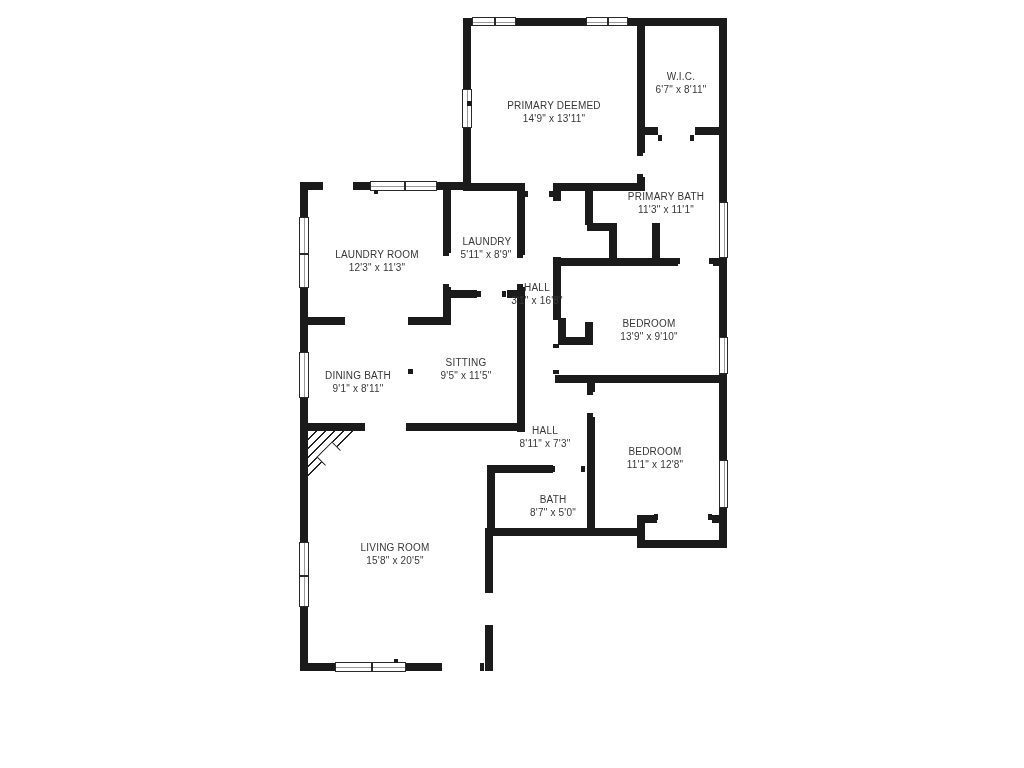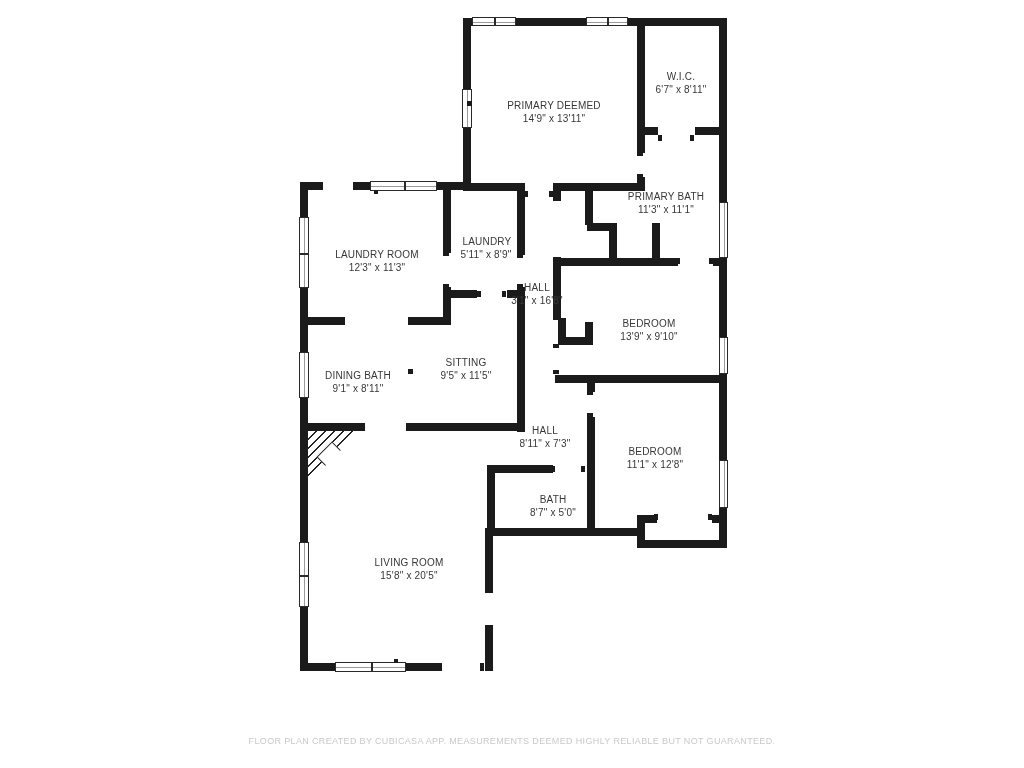--- a/index.html
+++ b/index.html
@@ -184,19 +184,18 @@
         <div>8'11" x 7'3"</div>
       </div>
       <div class="room-label" style="left: 655px; top: 458px;">
         <div>BEDROOM</div>
         <div>11'1" x 12'8"</div>
       </div>
       <div class="room-label" style="left: 553px; top: 506px;">
         <div>BATH</div>
         <div>8'7" x 5'0"</div>
       </div>
-      <div class="room-label" style="left: 409px; top: 554px; margin-top: 15px;">
+      <div class="room-label" style="left: 395px; top: 554px;">
         <div>LIVING ROOM</div>
         <div>15'8" x 20'5"</div>
       </div>
     </div>
-  <div class="footer">FLOOR PLAN CREATED BY CUBICASA APP. MEASUREMENTS DEEMED HIGHLY RELIABLE BUT NOT GUARANTEED.</div>
 </div>
 
 </body></html>

